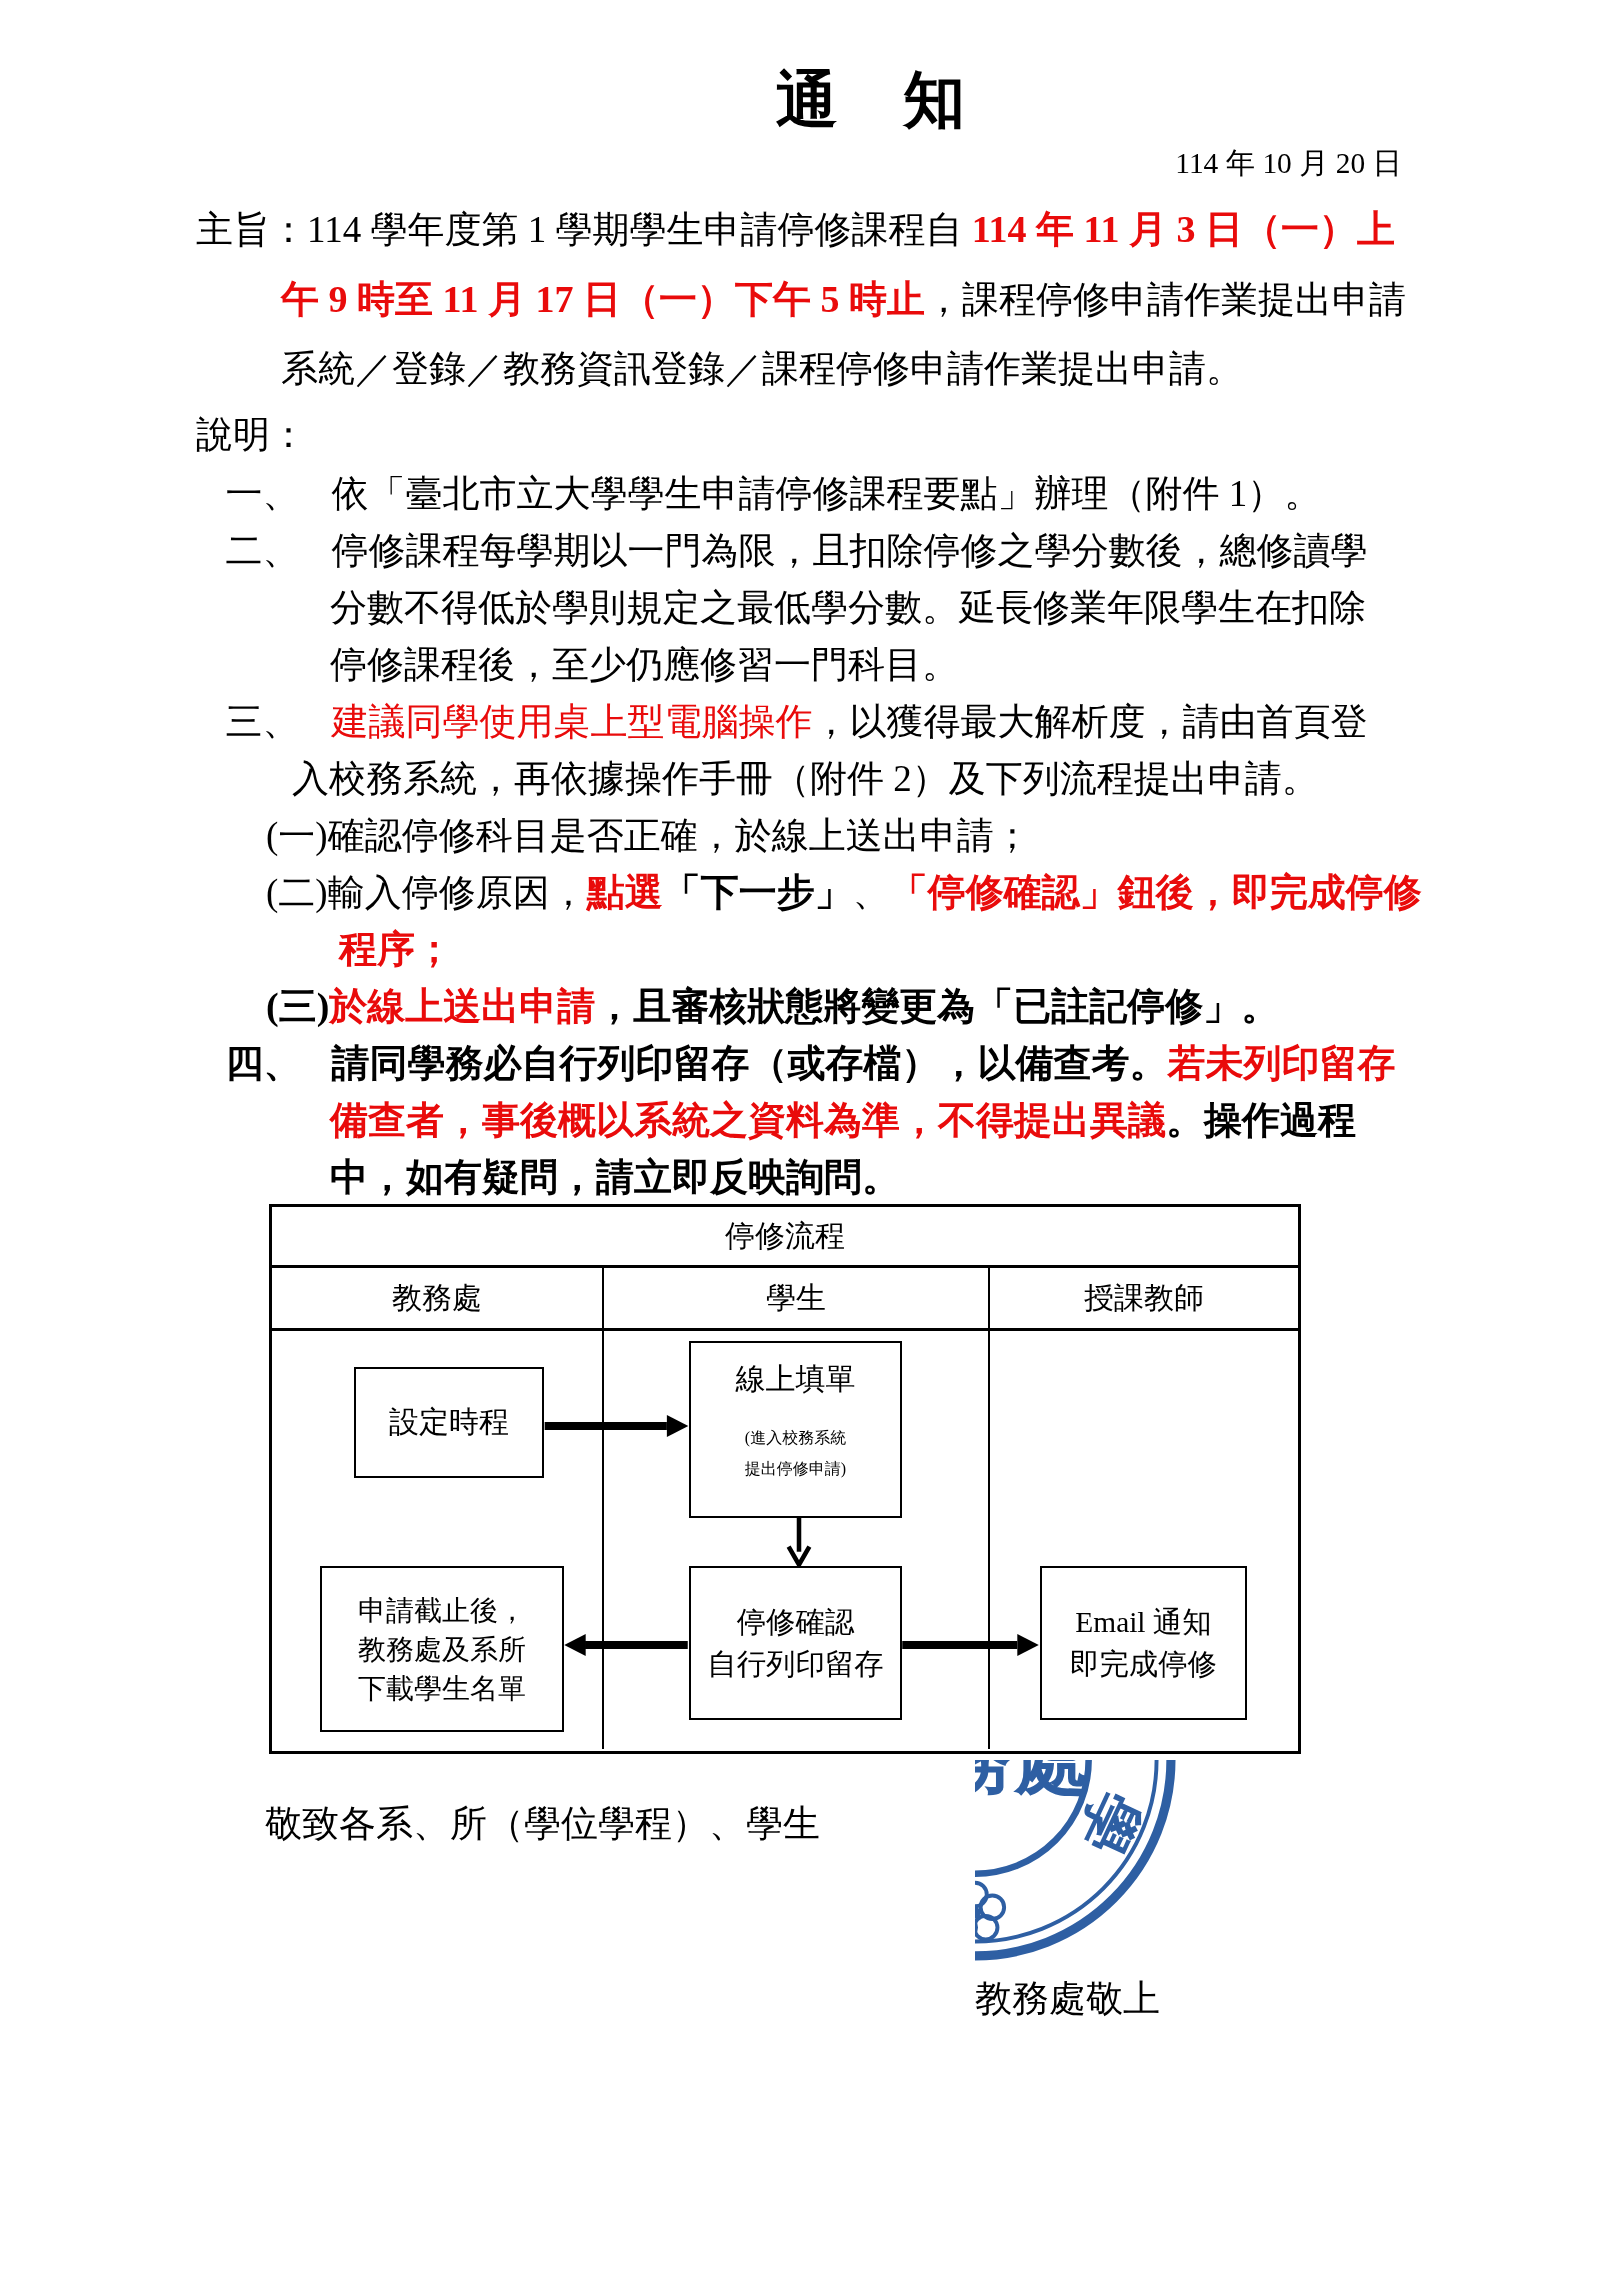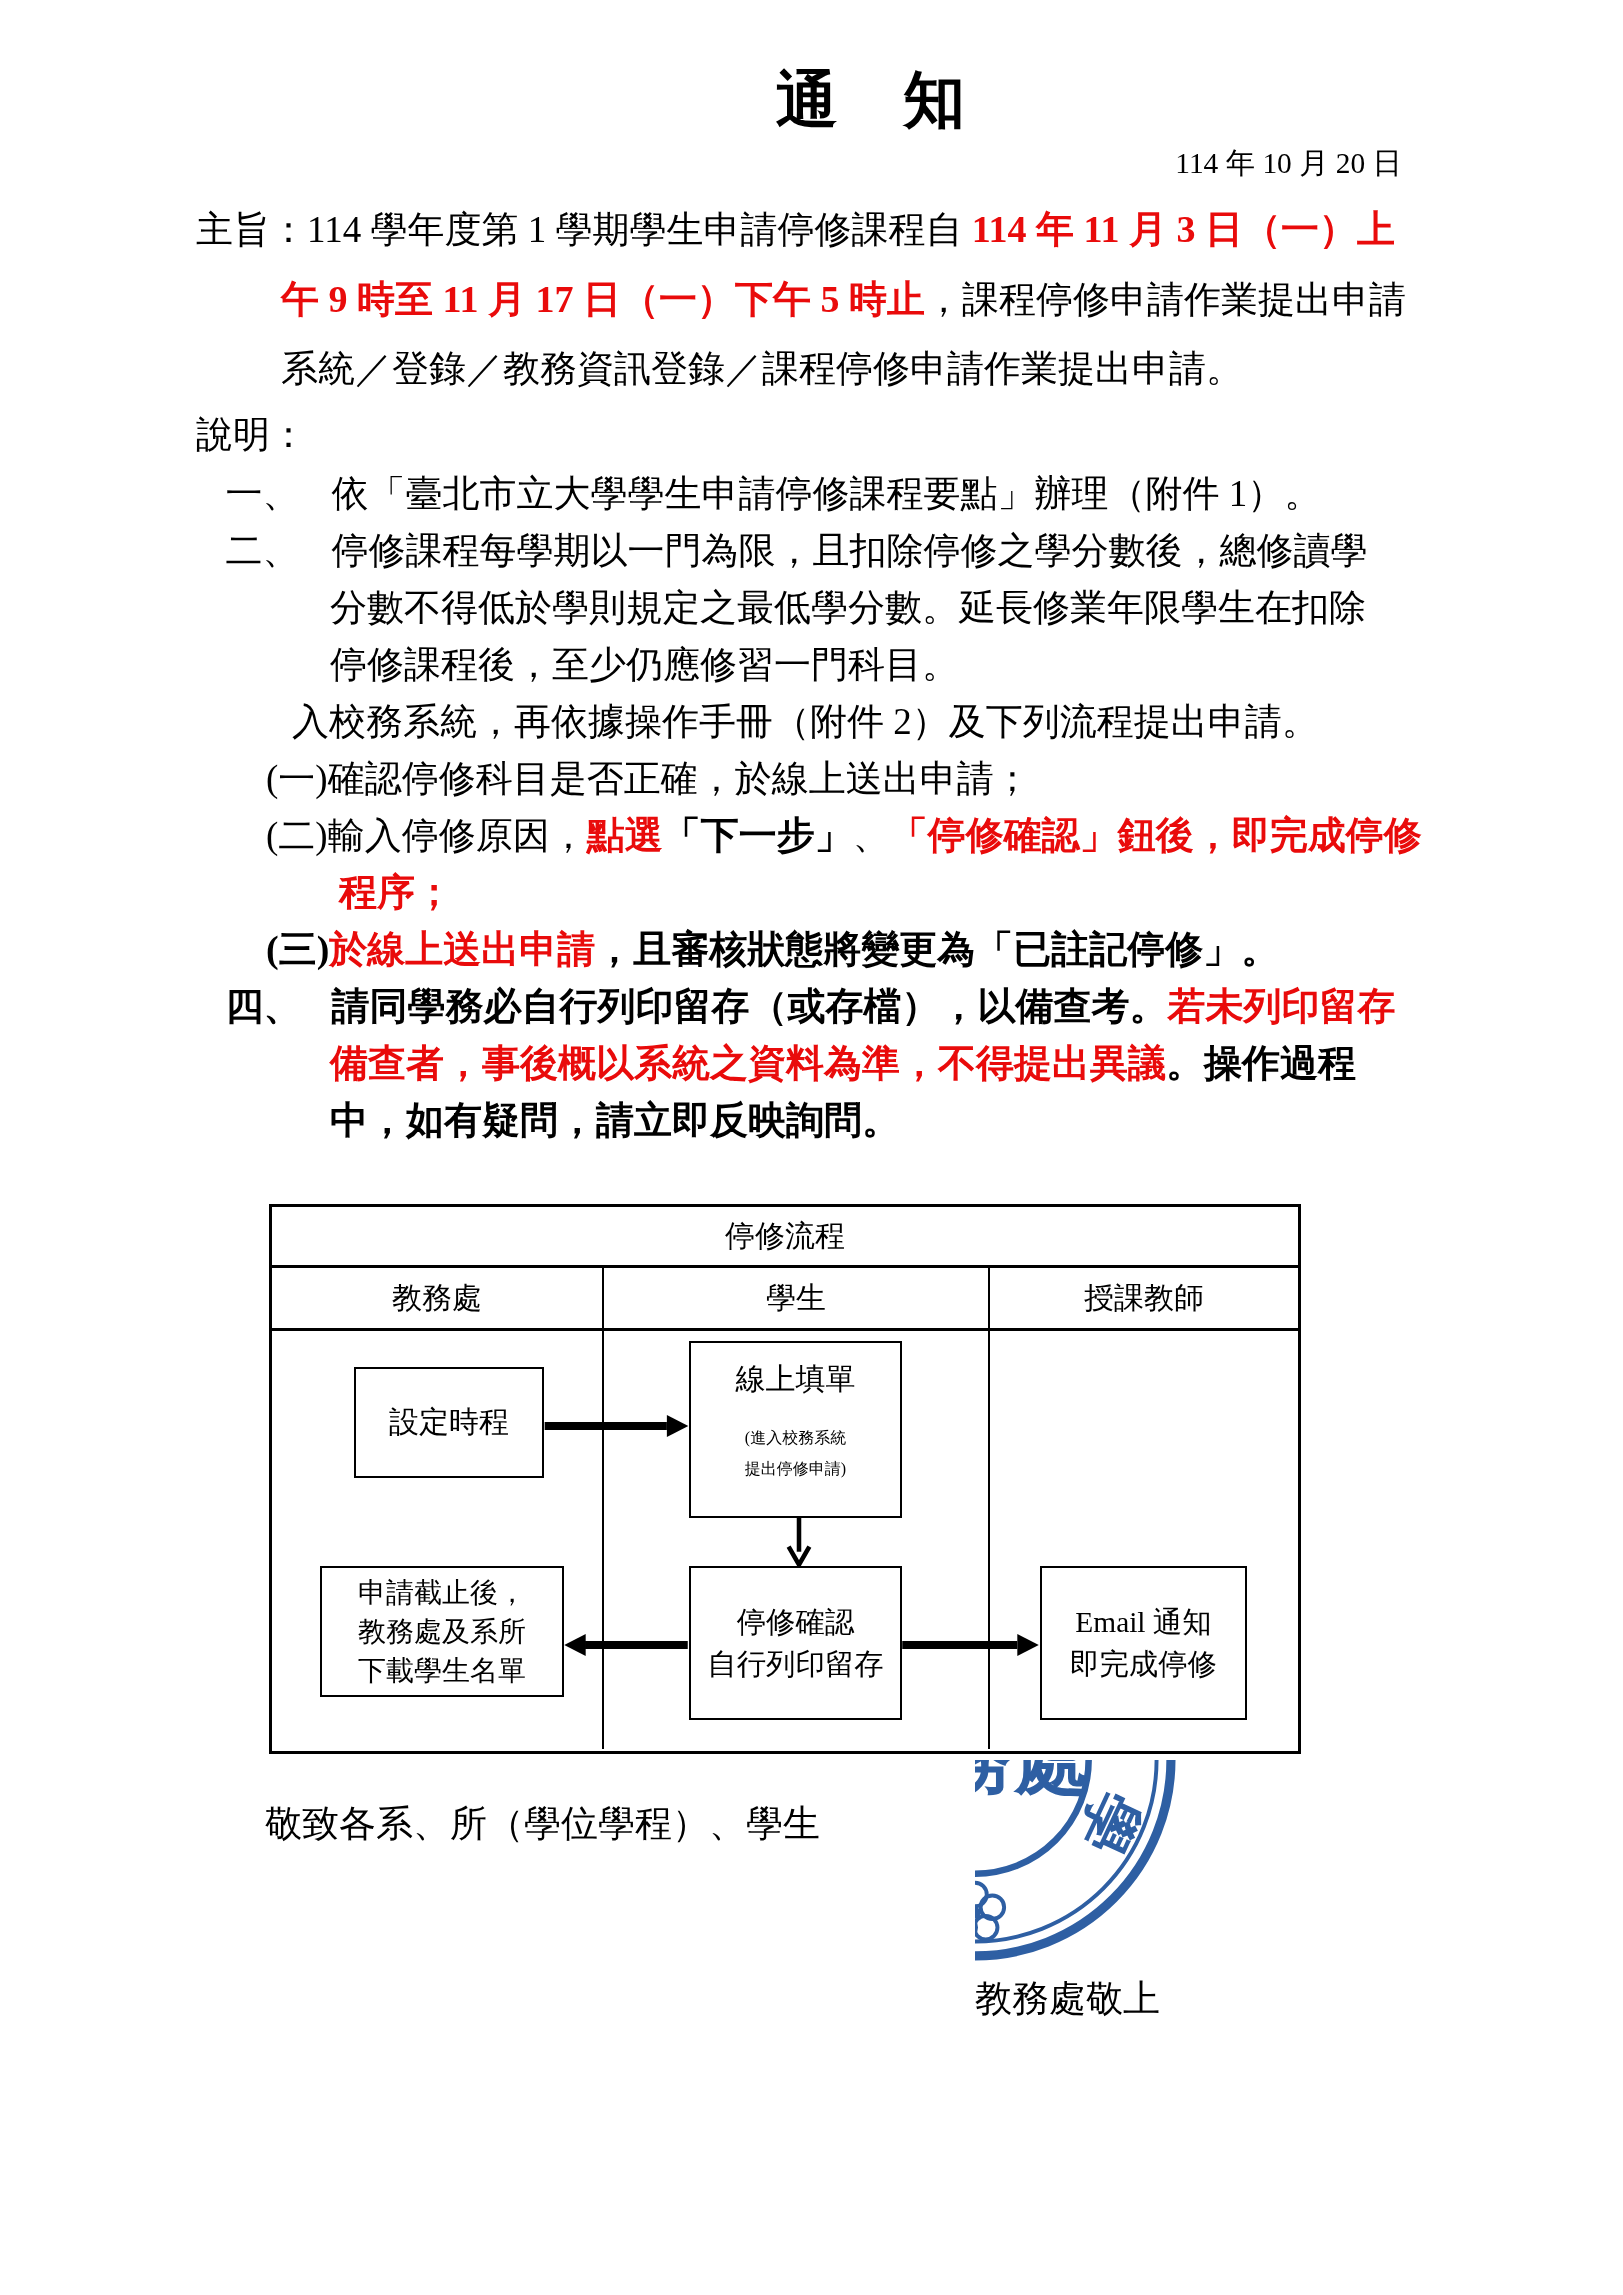--- a/index.html
+++ b/index.html
@@ -67,21 +67,21 @@
   .c3{flex:1;border-right:none;}
   .fbox{
     position:absolute;background:var(--paper);
     border:2px solid var(--ink);box-sizing:border-box;
     display:flex;flex-direction:column;align-items:center;justify-content:center;
     text-align:center;
   }
   .fbox-schedule{left:82px;top:160px;width:190px;height:111px;font-size:30px;}
   .fbox-online{left:417px;top:134px;width:213px;height:177px;justify-content:flex-start;padding-top:15.7px;font-size:30px;}
   .fbox-online .note{font-size:16px;line-height:31px;margin-top:22px;}
-  .fbox-download{left:48px;top:359px;width:244px;height:131px;font-size:28px;line-height:39px;justify-content:center;}
+  .fbox-download{left:48px;top:359px;width:244px;height:166px;font-size:28px;line-height:39px;justify-content:center;}
   .fbox-confirm{left:417px;top:359px;width:213px;height:154px;font-size:29.4px;line-height:42px;}
   .fbox-email{left:768px;top:359px;width:207px;height:154px;font-size:29.4px;line-height:42px;}
   .arr{position:absolute;}
   .arr line,.arr polyline{stroke:var(--ink);}
   .arr polygon{fill:var(--ink);}
   
   .closing{left:265px;top:1799px;font-size:37px;}
   .signature{left:975px;top:1974px;font-size:37px;}
   .seal{left:975px;top:1760px;}
   .seal circle.ring{fill:none;stroke:var(--seal_blue);}
@@ -105,20 +105,21 @@
     <div class="ln ind130"><span>系統／登錄／教務資訊登錄／課程停修申請作業提出申請。</span></div>
   </div>
 
   <div class="abs explain">說明：</div>
 
   <div class="abs list">
     <div class="ln p45"><span class="mk">一、</span><span>依「臺北市立大學學生申請停修課程要點」辦理（附件 1）。</span></div>
     <div class="ln p45"><span class="mk">二、</span><span>停修課程每學期以一門為限，且扣除停修之學分數後，總修讀學</span></div>
     <div class="ln p205"><span>分數不得低於學則規定之最低學分數。延長修業年限學生在扣除</span></div>
     <div class="ln p205"><span>停修課程後，至少仍應修習一門科目。</span></div>
+    <div class="ln p45"><span class="mk">三、</span><span class="red">建議同學使用桌上型電腦操作</span><span>，以獲得最大解析度，請由首頁登</span></div>
     <div class="ln p147"><span>入校務系統，再依據操作手冊（附件 2）及下列流程提出申請。</span></div>
     <div class="ln p107"><span>(一)</span><span>確認停修科目是否正確，於線上送出申請；</span></div>
     <div class="ln p107"><span>(二)</span><span>輸入停修原因，</span><span class="rb">點選</span><span class="b">「下一步」</span><span>、</span><span class="rb">「停修確認」鈕後，即完成停修</span></div>
     <div class="ln p219"><span class="rb">程序；</span></div>
     <div class="ln p107"><span class="b">(三)</span><span class="rb">於線上送出申請</span><span class="b">，且審核狀態將變更為「已註記停修」。</span></div>
     <div class="ln p45"><span class="mk b">四、</span><span class="b">請同學務必自行列印留存（或存檔），以備查考。</span><span class="rb">若未列印留存</span></div>
     <div class="ln p205"><span class="rb">備查者，事後概以系統之資料為準，不得提出異議</span><span class="b">。操作過程</span></div>
     <div class="ln p205"><span class="b">中，如有疑問，請立即反映詢問。</span></div>
   </div>
 

